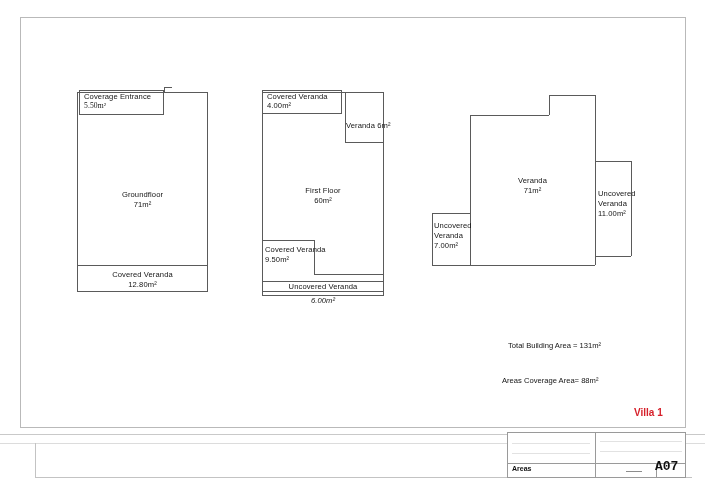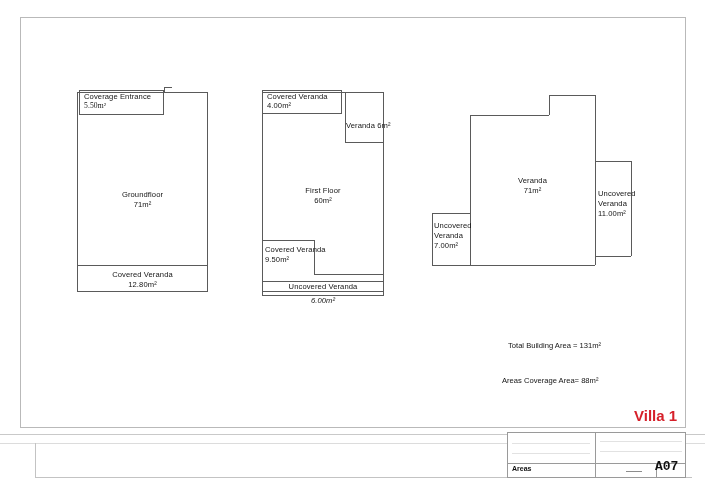--- a/index.html
+++ b/index.html
@@ -68,21 +68,21 @@
   
   .note {
     position: absolute;
     font-size: 7.6px;
     line-height: 10px;
     white-space: nowrap;
     color: #141414;
   }
   .villa-tag {
     position: absolute;
-    font-size: 15px;
+    font-size: 10px;
     font-weight: bold;
     color: #d6202a;
     white-space: nowrap;
   }
   
   .tb-strip {
     position: absolute;
     left: 0px;
     top: 434px;
     width: 705px;

